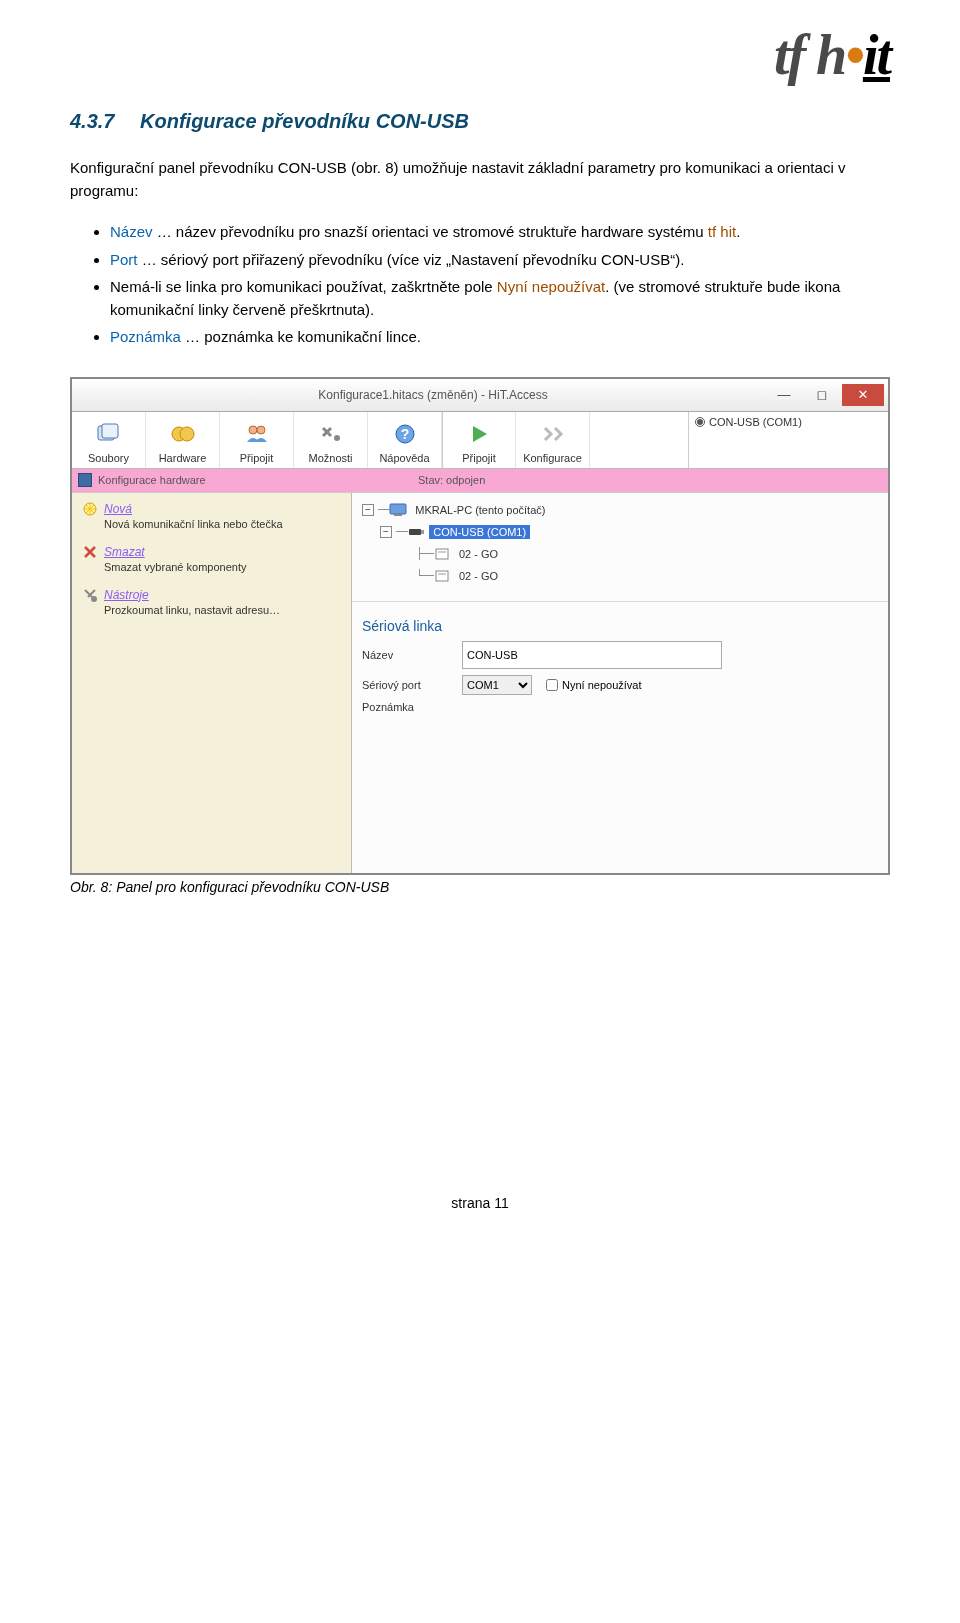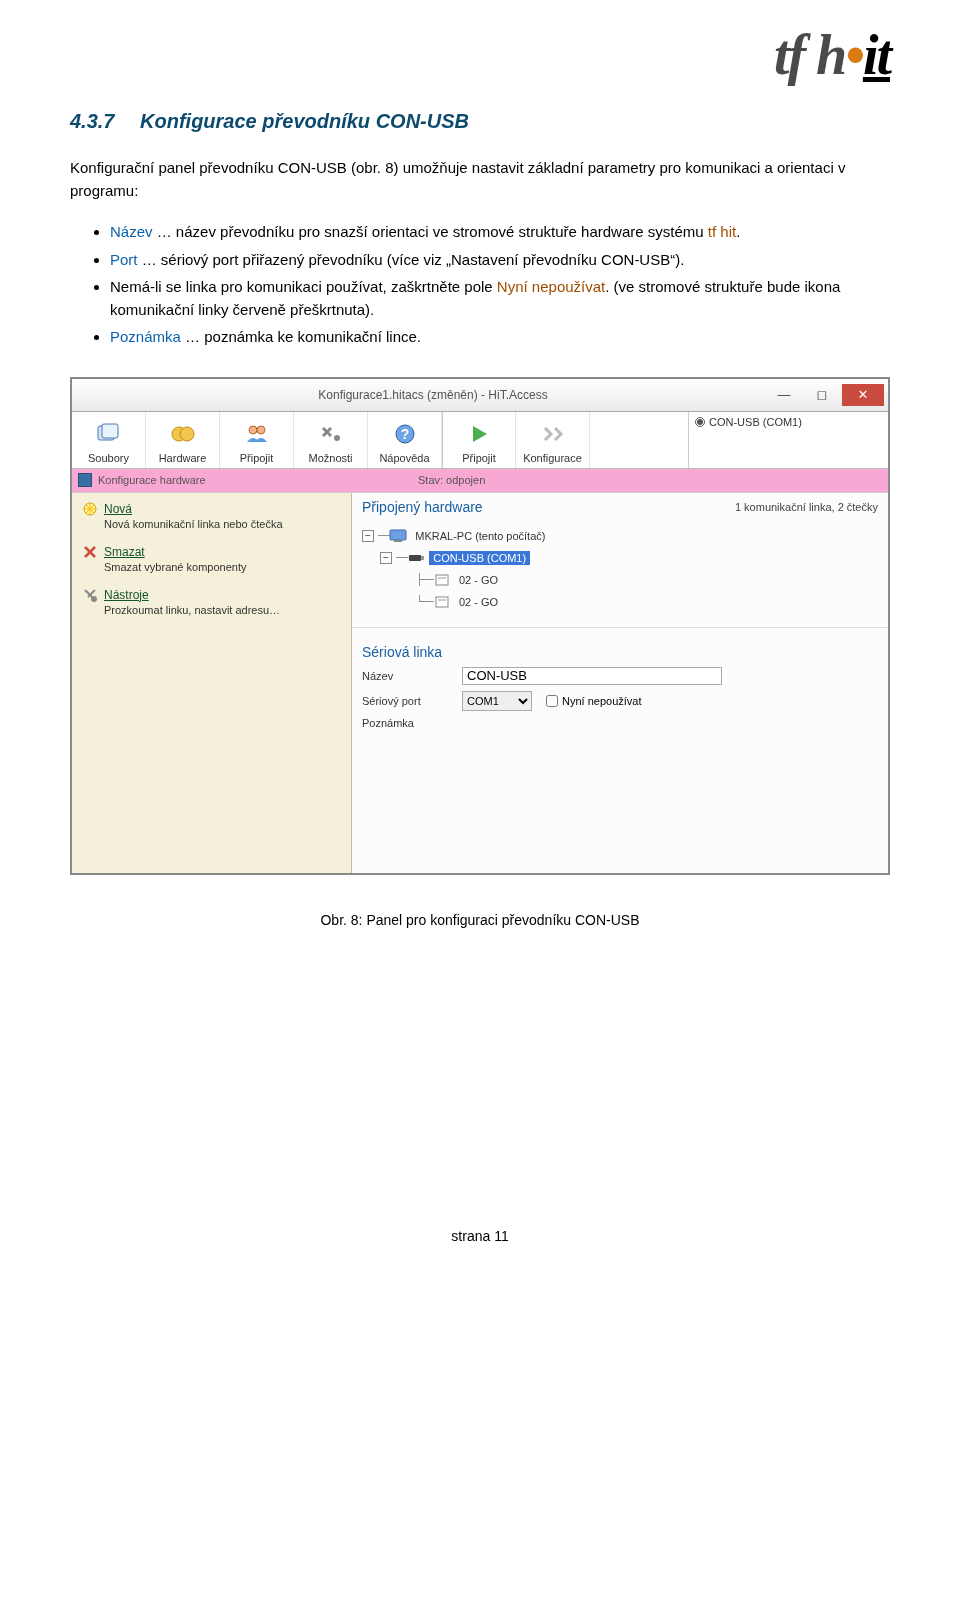--- a/index.html
+++ b/index.html
@@ -74,47 +74,47 @@
   }
   .subbar .left { flex: 0 0 340px; padding: 0 6px; display: flex; align-items: center; gap: 6px; color:#555; }
   .subbar .mid { flex:1; padding: 0 6px; color:#555; }
   .subbar .save-icon { width:14px; height:14px; background:#3a6ea5; border:1px solid #2a4d73; }
 
   
   .app-body { display: flex; background: #dadada; min-height: 380px; }
   .sidebar { width: 280px; background: #f5f0d9; border-right: 1px solid #bbb; padding: 8px 10px; }
   .side-item { margin-bottom: 14px; }
   .side-item .si-head { display: flex; align-items: center; gap: 6px; }
-  .side-item .si-head a { color: #14532d; text-decoration: underline; font-size: 12px; font-weight: 500; }
+  .side-item .si-head a { color: #8b5cf6; text-decoration: underline; font-size: 12px; font-weight: 500; font-style: italic; }
   .side-item .si-desc { font-size: 11px; color: #333; margin-left: 22px; margin-top: 1px; }
   .side-icon { width:16px; height:16px; display:inline-flex; align-items:center; justify-content:center; }
 
   .content { flex:1; background: #fcfcfc; }
   .panel-header { padding: 6px 10px 4px 10px; color: #1a5fa0; font-size: 14px; display:flex; justify-content:space-between; align-items:center; }
   .panel-header .count { color:#444; font-size:11px; }
 
   .tree { padding: 6px 10px 10px 10px; font-size: 11px; color:#333; }
   .tree-row { display:flex; align-items:center; height: 22px; }
   .tree-row .indent { display:inline-block; }
   .expander { width:12px; height:12px; border:1px solid #888; display:inline-flex; align-items:center; justify-content:center; font-size:10px; margin-right:4px; line-height:1; }
   .node-icon { width:18px; height:14px; margin-right:4px; display:inline-flex; align-items:center; justify-content:center; }
   .node-label { padding: 1px 4px; }
   .node-label.selected { background:#3a76d8; color:#fff; }
   .tree-line { color:#888; font-family: monospace; letter-spacing:-1px; }
 
   .section-hdr { padding: 16px 10px 4px 10px; color: #1a5fa0; font-size: 14px; border-top:1px solid #ddd; margin-top:4px; }
   .form-row { display:flex; align-items:center; padding: 3px 10px; font-size:11px; }
   .form-row label { width: 100px; color:#333; }
-  .form-row input[type=text] { flex:0 0 260px; border:1px solid #aaa; height:18px; padding:1px 4px; font-size:13px; }
+  .form-row input[type=text] { flex:0 0 260px; border:1px solid #aaa; height:28px; padding:1px 4px; font-size:11px; }
   .form-row select { flex:0 0 70px; border:1px solid #aaa; height:20px; font-size:11px; }
   .form-row .cb-wrap { margin-left: 14px; display:flex; align-items:center; gap:4px; }
   .form-row .cb-wrap input { width:12px; height:12px; }
 
   
-  .fig-caption { text-align: center; font-size: 14px; margin-top: 37px; }
+  .fig-caption { font-style: italic; font-size: 14px; margin-top: 4px; }
 
   
   .page-foot { text-align: center; font-size: 14px; margin-top: 300px; color:#000; }
 </style>
 </head>
 <body>
 
 <div class="logo-wrap">
   <div class="logo">
     <span class="tf">tf h</span><span class="itxt">•</span><span class="t2">it</span>
@@ -272,24 +272,20 @@
                 <circle cx="12" cy="12" r="3" fill="#888"></circle>
               </svg>
           </span>
           <a href="#">Nástroje</a>
         </div>
         <div class="si-desc">Prozkoumat linku, nastavit adresu…</div>
       </div>
     </div>
 
     <div class="content">
-      <div class="panel-header">
-        <span>Připojený hardware</span>
-        <span class="count">1 komunikační linka, 2 čtečky</span>
-      </div>
 
       <div class="tree">
         <div class="tree-row">
           <span class="expander">−</span>
           <span class="tree-line">──</span>
           <span class="node-icon">
             <svg width="18" height="14">
                 <rect x="1" y="1" width="16" height="10" rx="1" fill="#6b9fe0" stroke="#3a6db0"></rect>
                 <rect x="5" y="11" width="8" height="2" fill="#888"></rect>
               </svg>

